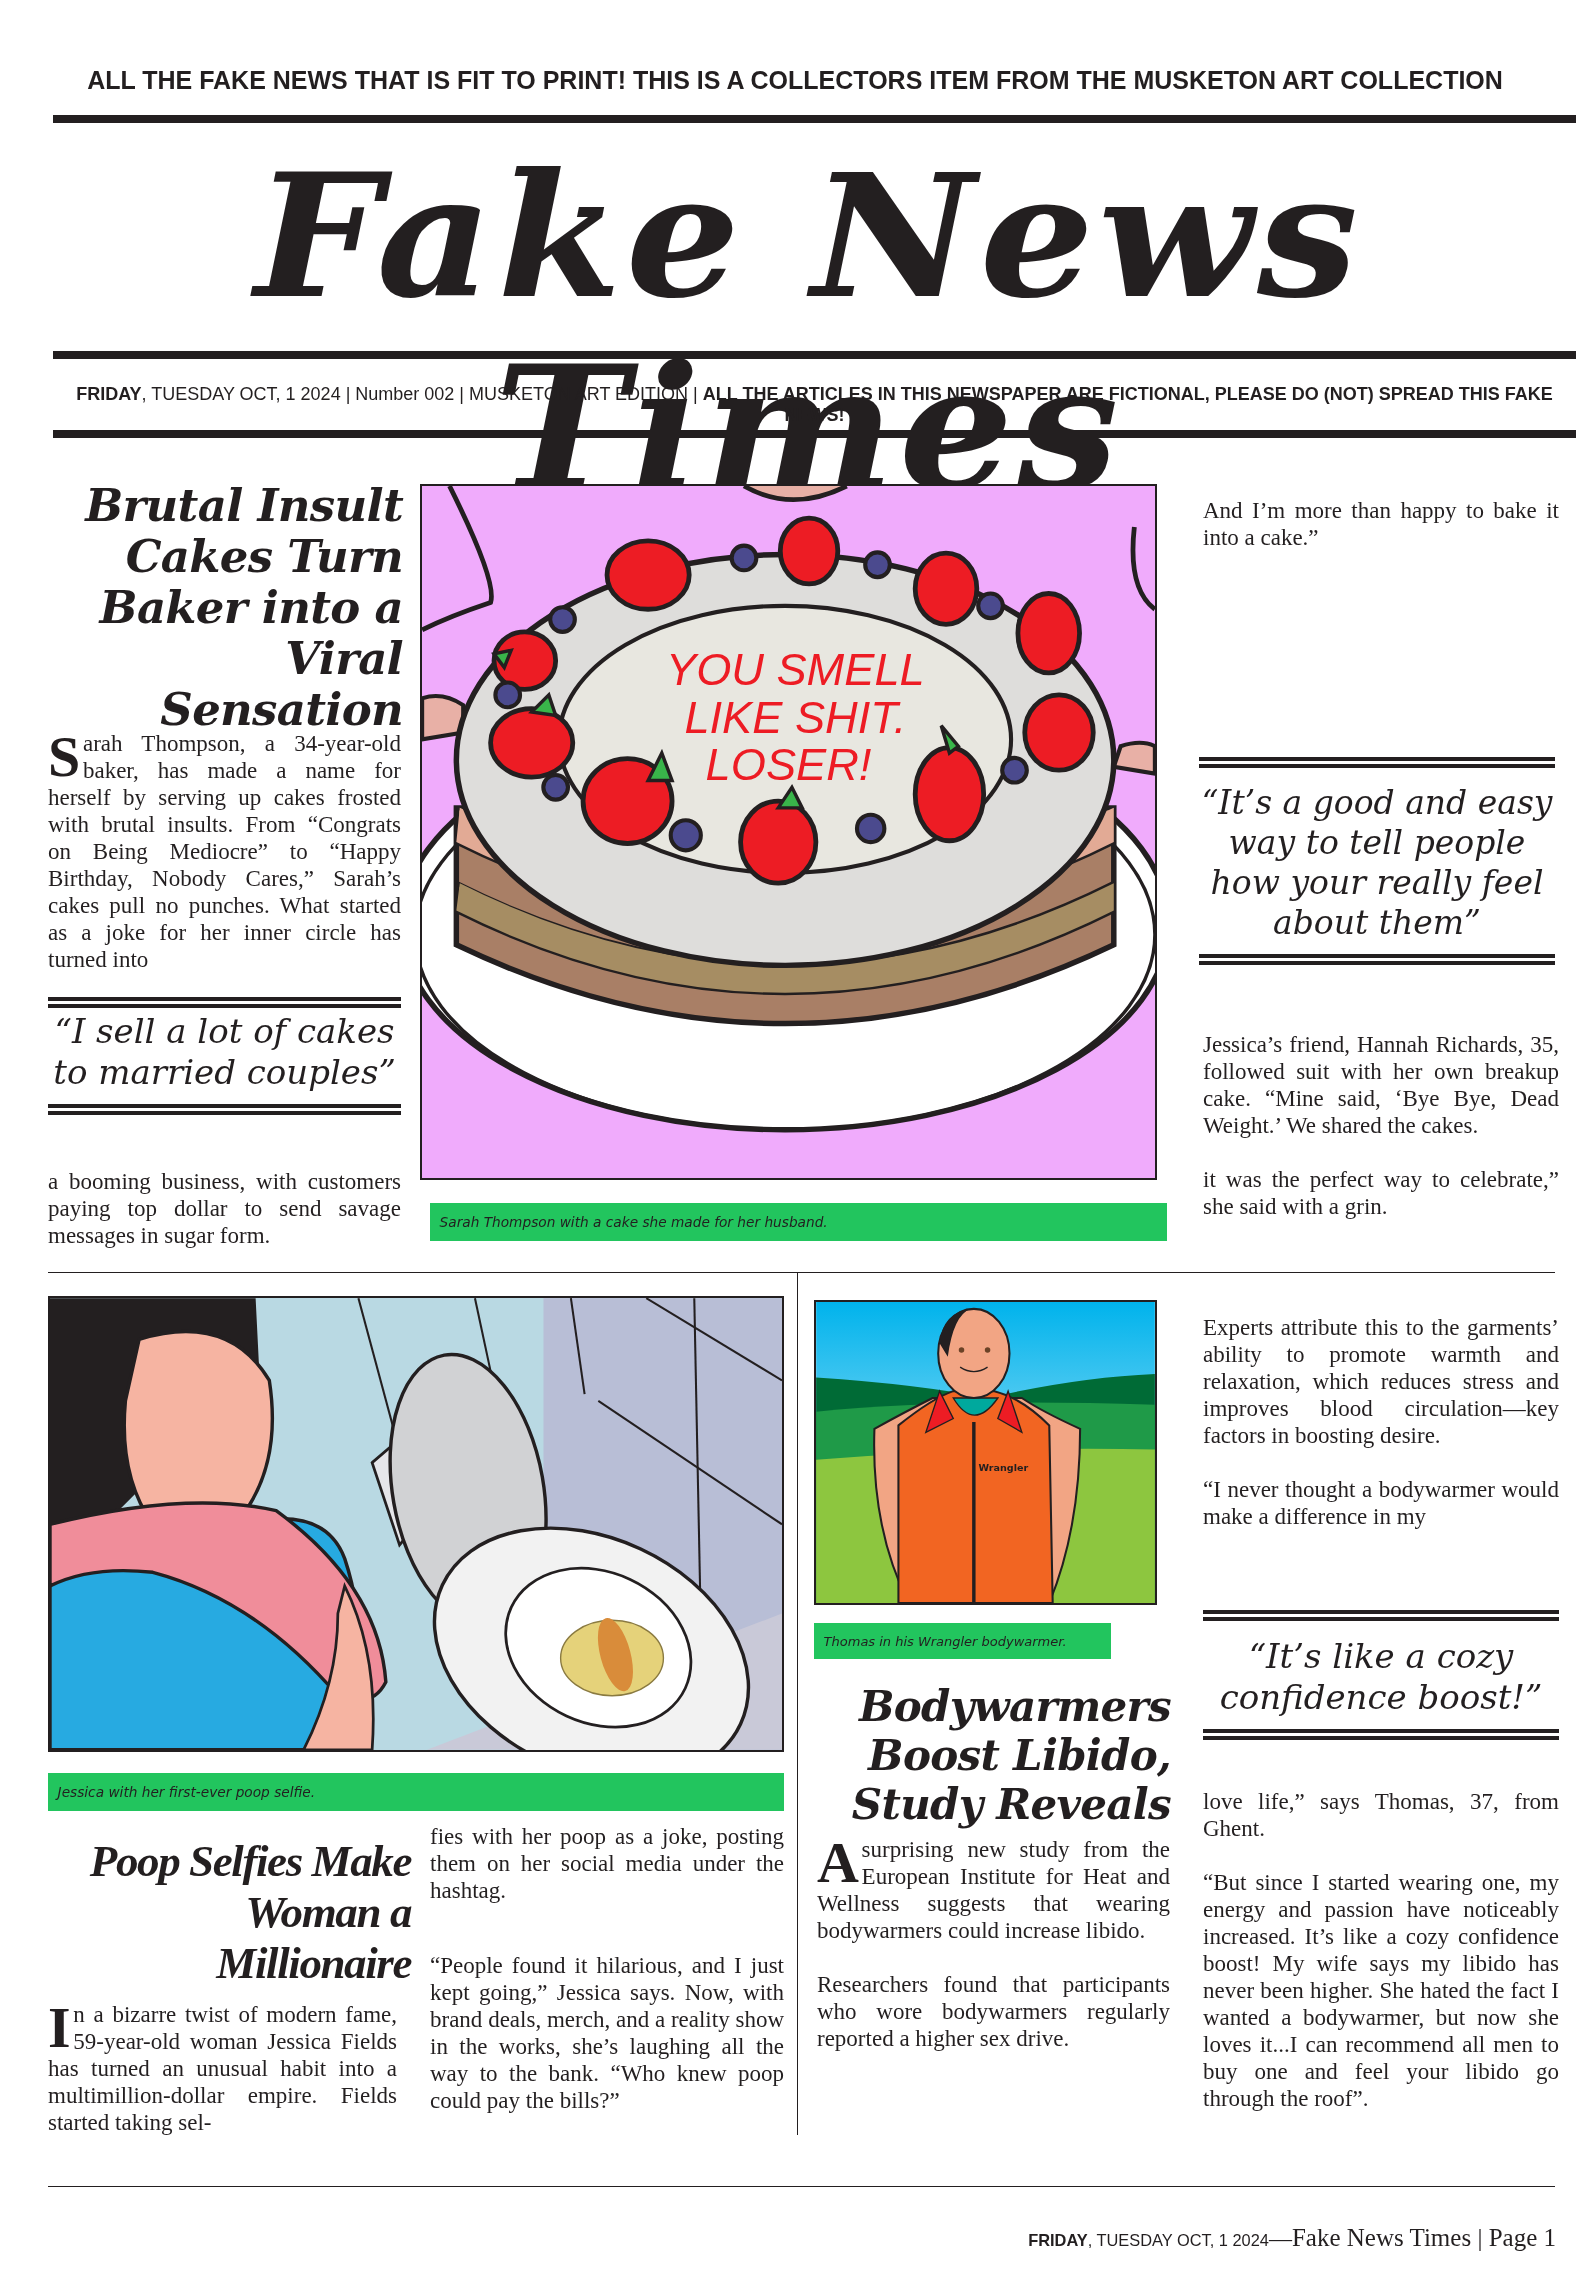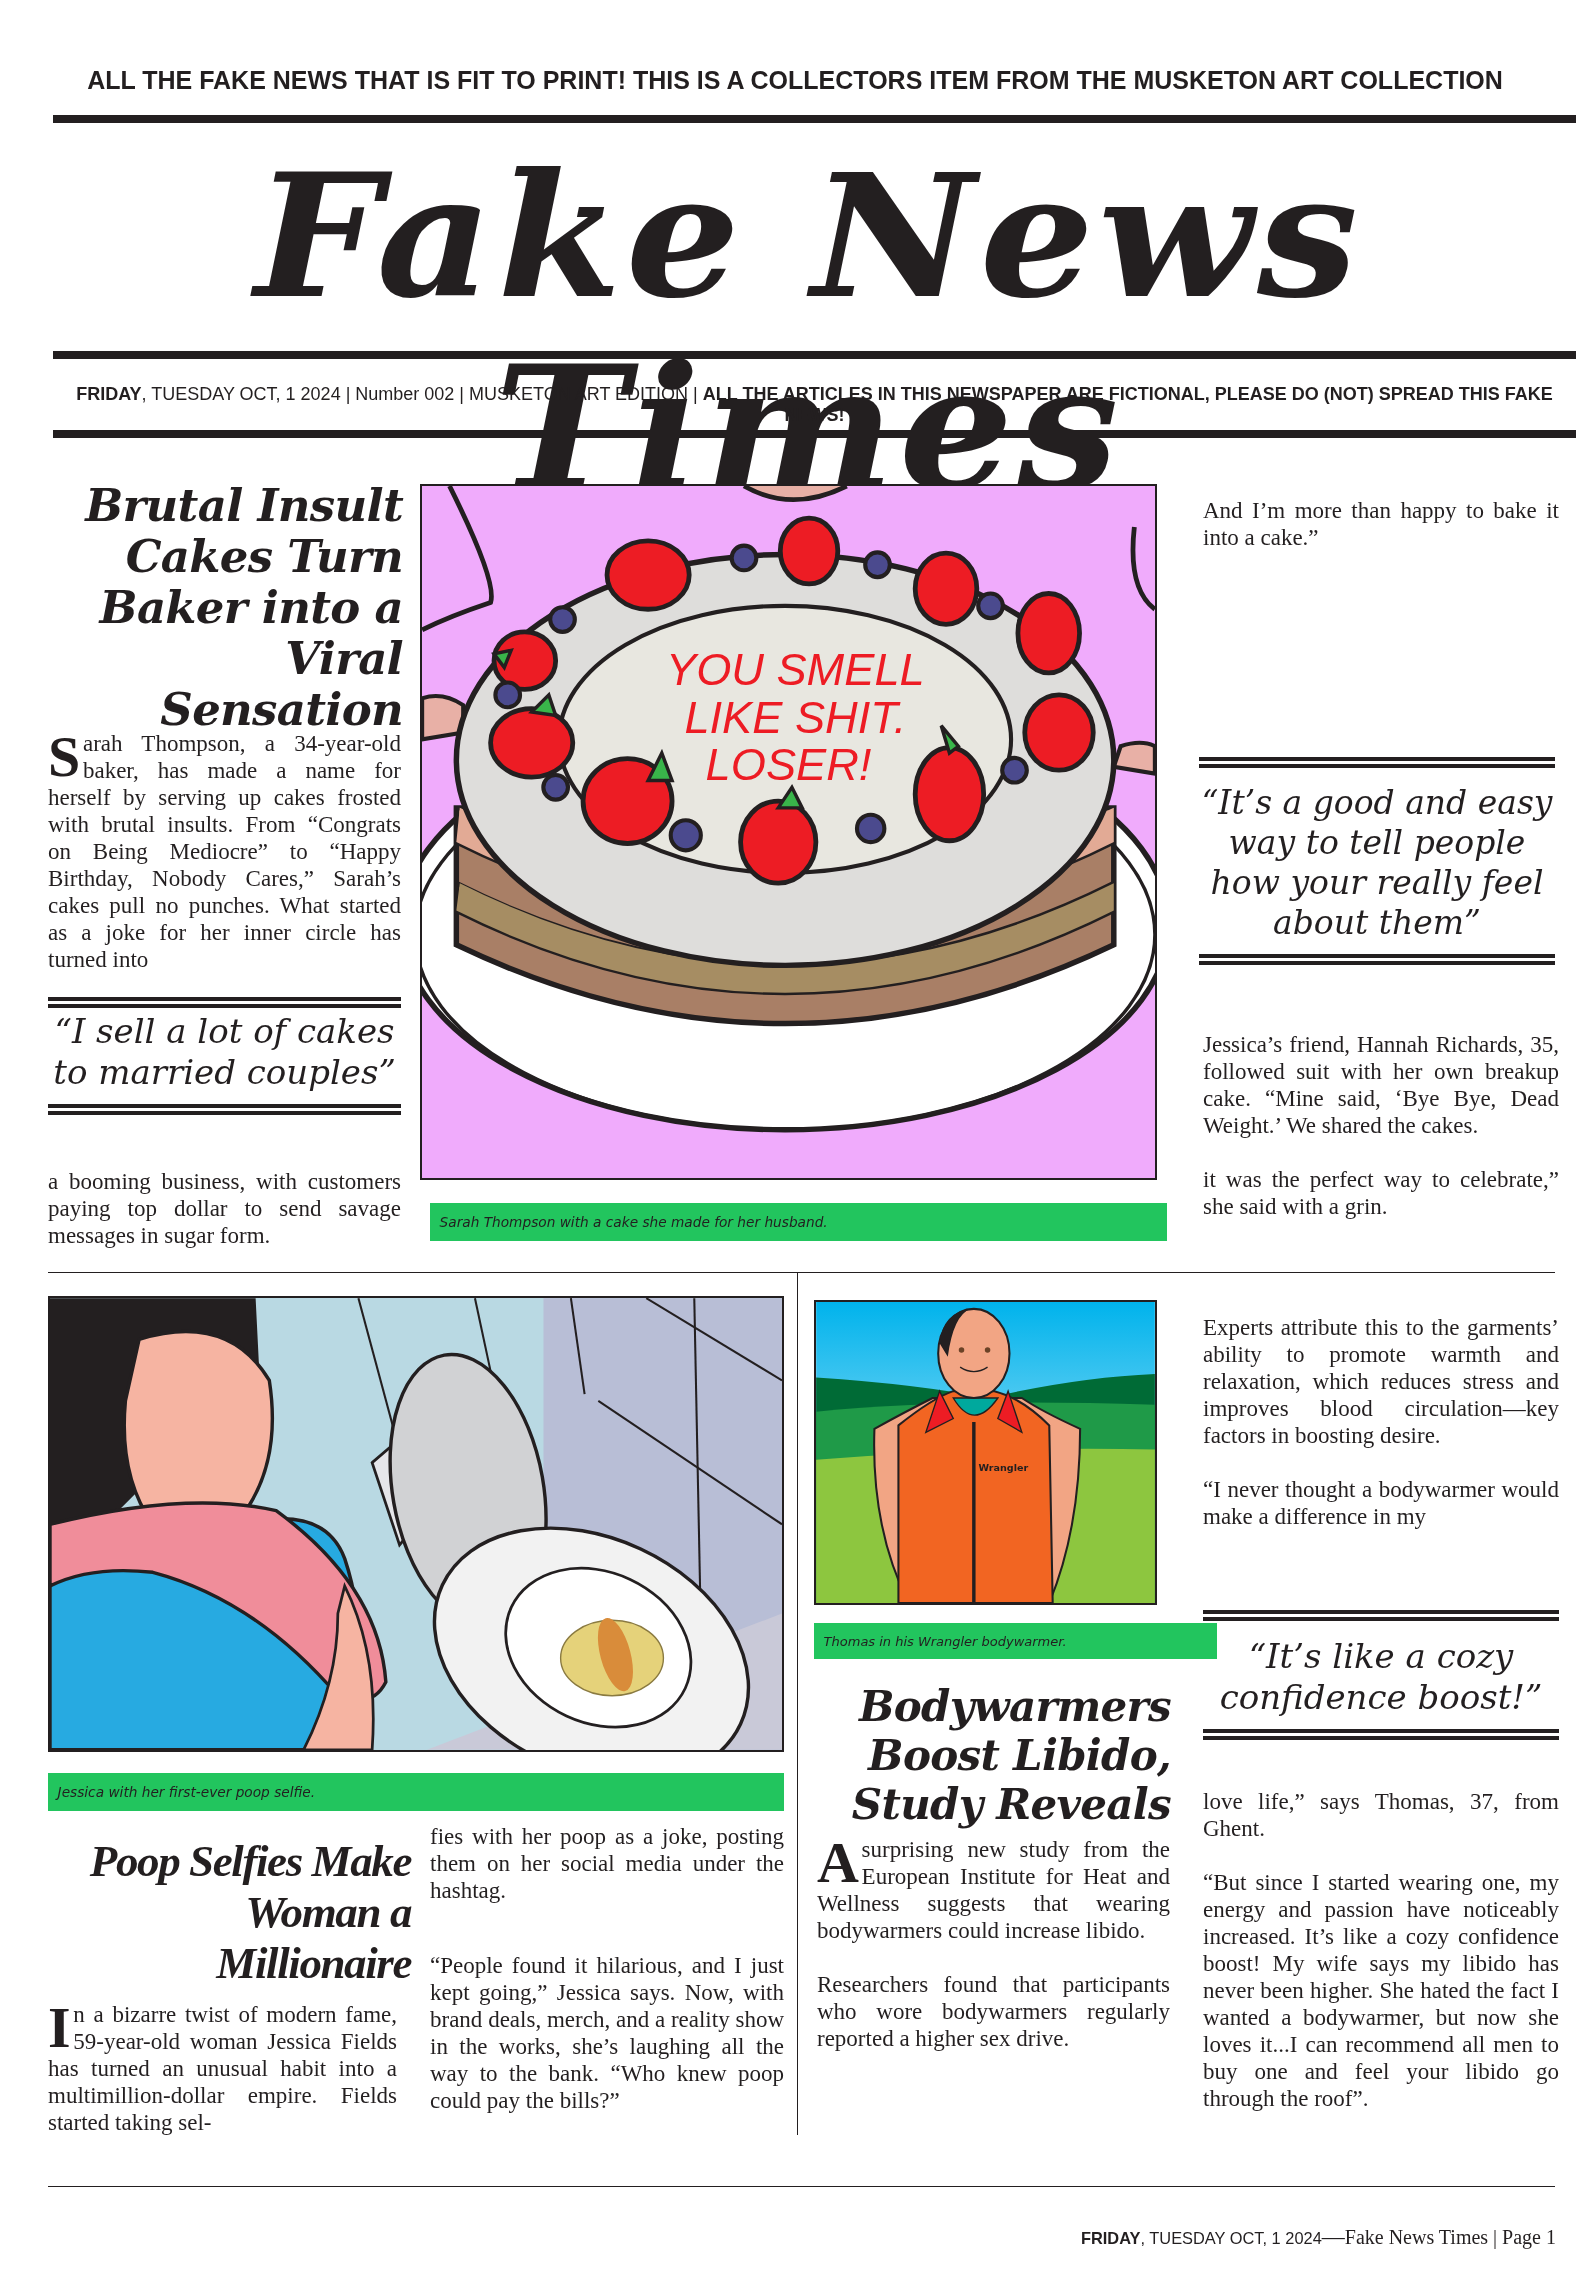--- a/index.html
+++ b/index.html
@@ -195,21 +195,21 @@
       <path d="M200,140 Q230,190 265,140 Z" fill="#00a99d" stroke="#231f20" stroke-width="2"></path>
       <line x1="230" y1="175" x2="230" y2="439" stroke="#231f20" stroke-width="5"></line>
       <text x="273" y="247" font-family="DejaVu Sans, sans-serif" font-size="14" font-weight="bold" fill="#231f20" text-anchor="middle">Wrangler</text>
       <ellipse cx="230" cy="75" rx="52" ry="65" fill="#f2a584" stroke="#231f20" stroke-width="3"></ellipse>
       <path d="M180,60 Q185,15 225,10 Q200,20 192,80 Z" fill="#231f20"></path>
       <path d="M210,95 Q230,108 250,95" fill="none" stroke="#231f20" stroke-width="2"></path>
       <circle cx="212" cy="70" r="4" fill="#6b4226"></circle>
         <circle cx="250" cy="70" r="4" fill="#6b4226"></circle>
     </svg>
   </div>
-  <div class="abs caption" style="left:814px; top:1623px; width:403px; height:36px; font-size:13px;">Thomas in his Wrangler bodywarmer.</div>
+  <div class="abs caption" style="left:814px; top:1623px; width:297px; height:36px; font-size:13px;">Thomas in his Wrangler bodywarmer.</div>
 
   <h1 class="abs headline" style="left:815px; top:1682px; width:356px; font-size:42px; line-height:49px;">Bodywarmers Boost Libido, Study Reveals</h1>
 
   <div class="abs body" style="left:817px; top:1836px; width:353px;">
     <p><span class="dropcap">A</span><span> surprising new study from the European Institute for Heat and Wellness suggests that wearing bodywarmers could increase libido.</span></p>
     <p>Researchers found that participants who wore bodywarmers regularly reported a higher sex drive.</p>
   </div>
 
   <div class="abs body" style="left:1203px; top:1314px; width:356px;">
     <p>Experts attribute this to the garments’ ability to promote warmth and relaxation, which reduces stress and improves blood circulation—key factors in boosting desire.</p>
@@ -226,15 +226,15 @@
     <p>love life,” says Thomas, 37, from Ghent.</p>
     <p>“But since I started wearing one, my energy and passion have noticeably increased. It’s like a cozy confidence boost! My wife says my libido has never been higher. She hated the fact I wanted a bodywarmer, but now she loves it...I can recommend all men to buy one and feel your libido go through the roof”.</p>
   </div>
 </section>
 
 <div class="abs hdiv" style="left:48px; top:2186px; width:1507px;"></div>
 <div class="abs" style="right:34px; top:2224px; white-space:nowrap; display:flex; align-items:baseline;">
   <b style="font-family:'Liberation Sans', sans-serif; font-size:16.4px;">FRIDAY</b>
   <span style="font-family:'Liberation Sans', sans-serif; font-size:16.4px;">, TUESDAY OCT, 1 2024</span>
   <span style="font-family:'Liberation Serif', serif; font-size:23px;"> — </span>
-  <span style="font-family:'Liberation Serif', serif; font-size:20px;">Fake News Times | Page 1</span>
+  <span style="font-family:'Liberation Serif', serif; font-size:25px;">Fake News Times | Page 1</span>
 </div>
 
 
 </body></html>

